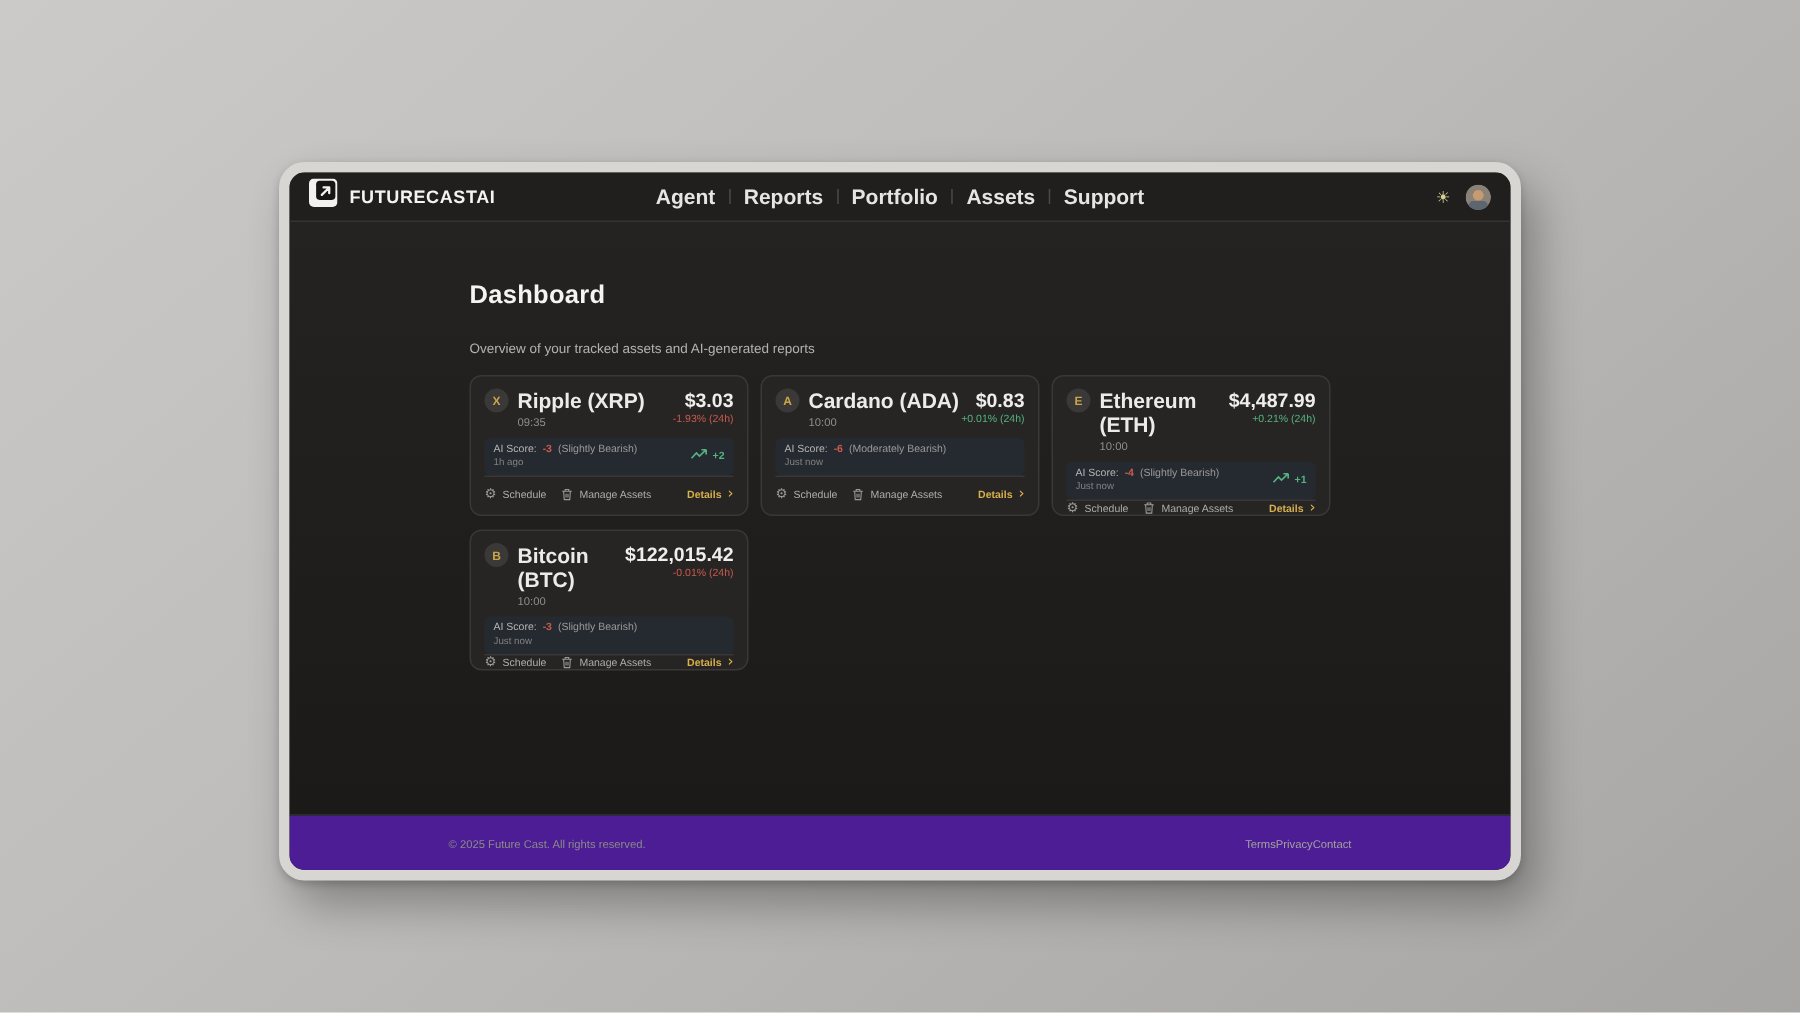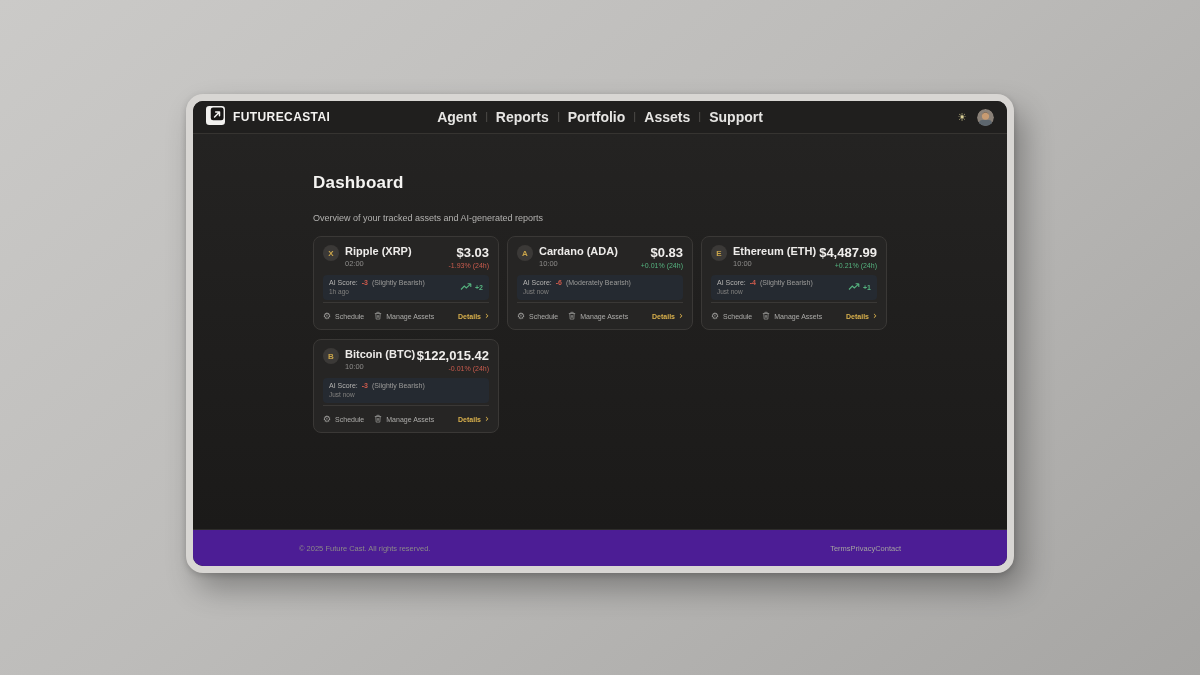--- a/index.html
+++ b/index.html
@@ -3,21 +3,21 @@
 <meta charset="utf-8">
 <style>
   * { margin:0; padding:0; box-sizing:border-box; }
   html,body { width:1200px; height:675px; overflow:hidden; }
   body {
     font-family:"Liberation Sans", sans-serif;
     background:linear-gradient(140deg,#cbcac8 0%,#bdbcba 45%,#a6a5a3 100%);
     position:relative;
   }
   .window {
-    position:absolute; left:186px; top:94px; width:828px; height:479px;
+    position:absolute; left:186px; top:108px; width:828px; height:479px;
     border:7px solid #d8d6d3; border-radius:17px; overflow:hidden;
     background:#201f1e; display:flex; flex-direction:column;
     box-shadow:10px 16px 30px rgba(0,0,0,.30), 0 2px 6px rgba(0,0,0,.18);
   }
   
   .appbar {
     flex:0 0 33px; background:#201f1e; border-bottom:1px solid #363431;
     display:flex; align-items:center; padding:0 13px; position:relative;
   }
   .brand { display:flex; align-items:center; }
@@ -39,21 +39,21 @@
   .card {
     width:186px; height:94px; background:#262524; border:1px solid #3a3836;
     border-radius:8px; padding:8px 9px 0; display:flex; flex-direction:column;
   }
   .card-head { display:flex; align-items:flex-start; }
   .coin-badge {
     flex:0 0 16px; width:16px; height:16px; border-radius:50%; background:#3b3937;
     color:#c9a44a; font-size:8px; font-weight:700;
     display:flex; align-items:center; justify-content:center; margin-right:6px;
   }
-  .coin-name { font-size:11px; font-weight:700; color:#edebe9;text-align:right; }
+  .coin-name { font-size:14px; font-weight:700; color:#edebe9; }
   .coin-time { font-size:7.5px; color:#8e8d8b; margin-top:1.5px; }
   .price-wrap { margin-left:auto; text-align:right; }
   .price { font-size:13px; font-weight:700; color:#f0eeec; }
   .chg { font-size:7px; margin-top:1.5px; }
   .dir-up { color:#55b37f; }
   .dir-down { color:#c95b4d; }
   .ai-box {
     margin-top:6px; background:#252a31; border-radius:4px; padding:3px 6px;
     display:flex; align-items:center; min-height:25px;
   }
@@ -126,21 +126,21 @@
     <div class="page-title">Dashboard</div>
     <div class="page-sub">Overview of your tracked assets and AI-generated reports</div>
 
     <div class="grid">
 
       <div class="card">
         <div class="card-head">
           <span class="coin-badge">X</span>
           <div>
             <div class="coin-name">Ripple (XRP)</div>
-            <div class="coin-time">02:00</div>
+            <div class="coin-time">09:35</div>
           </div>
           <div class="price-wrap">
             <div class="price">$3.03</div>
             <div class="chg dir-down">-1.93% (24h)</div>
           </div>
         </div>
         <div class="ai-box">
           <div>
             <div class="ai-line">
               <span class="ai-lbl">AI Score:</span>

